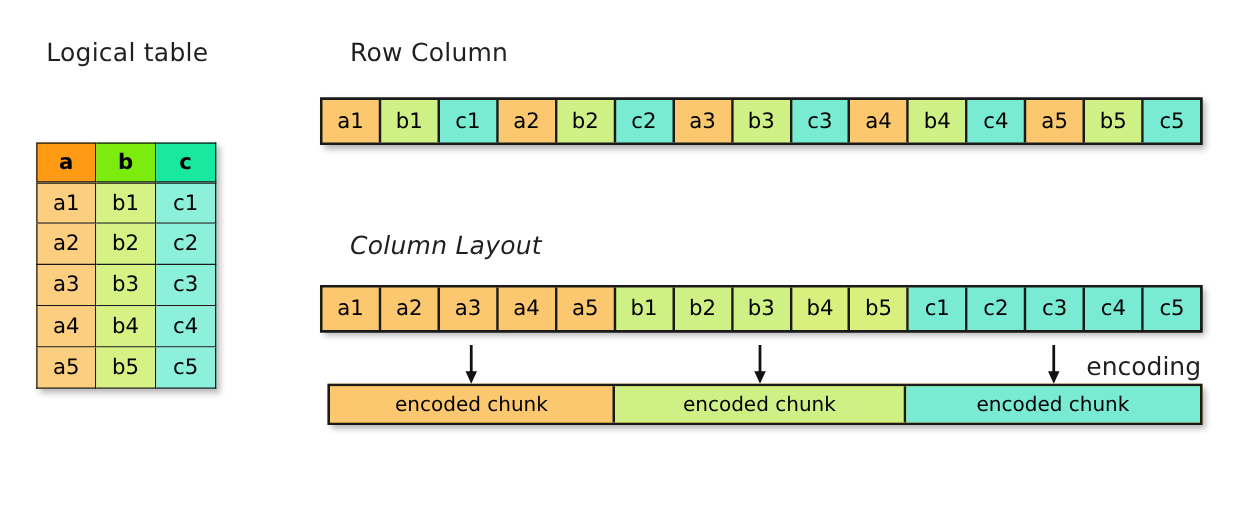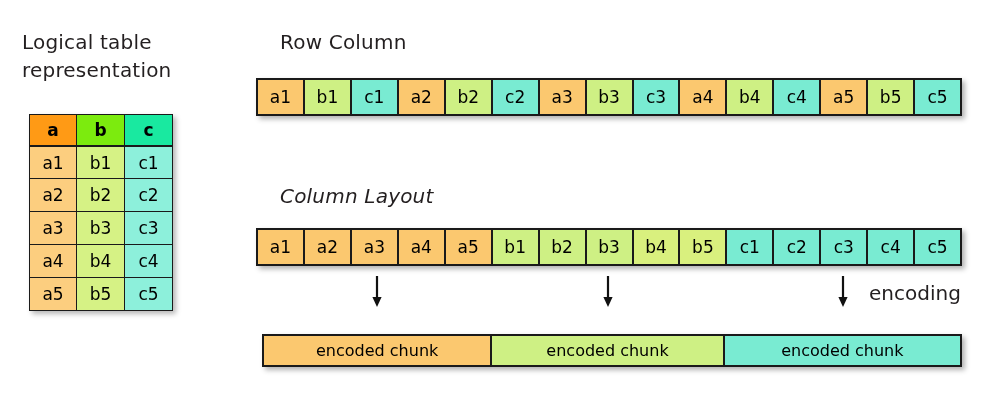--- a/index.html
+++ b/index.html
@@ -22,21 +22,21 @@
   .section-title {
     font-size: 20px;
     font-weight: 400;
     letter-spacing: 0.2px;
     color: #231f20;
     white-space: nowrap;
   }
 
   
   #logical-title {
-    left: 22px;
+    left: 37px;
     top: 28px;
     width: 200px;
     line-height: 28px;
   }
   #logical-title div { white-space: nowrap; }
 
   #logical-table {
     left: 29px;
     top: 114px;
     border-collapse: separate;
@@ -112,21 +112,21 @@
     top: 281px;
     font-size: 20px;
     color: #231f20;
     white-space: nowrap;
     text-align: right;
   }
 
   
   #chunk-strip {
     left: 262px;
-    top: 334px;
+    top: 307px;
     width: 700px;
     height: 33px;
     display: flex;
     box-sizing: border-box;
     border: 2.2px solid #1a1a1a;
     background: #eab308;
     box-shadow: 3px 3px 5px rgba(0,0,0,0.30);
   }
   #chunk-strip .chunk {
     height: 100%;
@@ -139,21 +139,20 @@
     color: #000;
     white-space: nowrap;
   }
   #chunk-strip .chunk:last-child { border-right: none; }
 </style>
 </head>
 <body>
 
 <div class="abs section-title" id="logical-title">
   <div>Logical table</div>
-  <div>representation</div>
 </div>
 
 <table class="abs" id="logical-table">
   <thead>
     <tr>
       <td style="background: rgb(255, 154, 21);">a</td>
       <td style="background: rgb(124, 235, 14);">b</td>
       <td style="background: rgb(25, 233, 160);">c</td>
     </tr>
   </thead>

